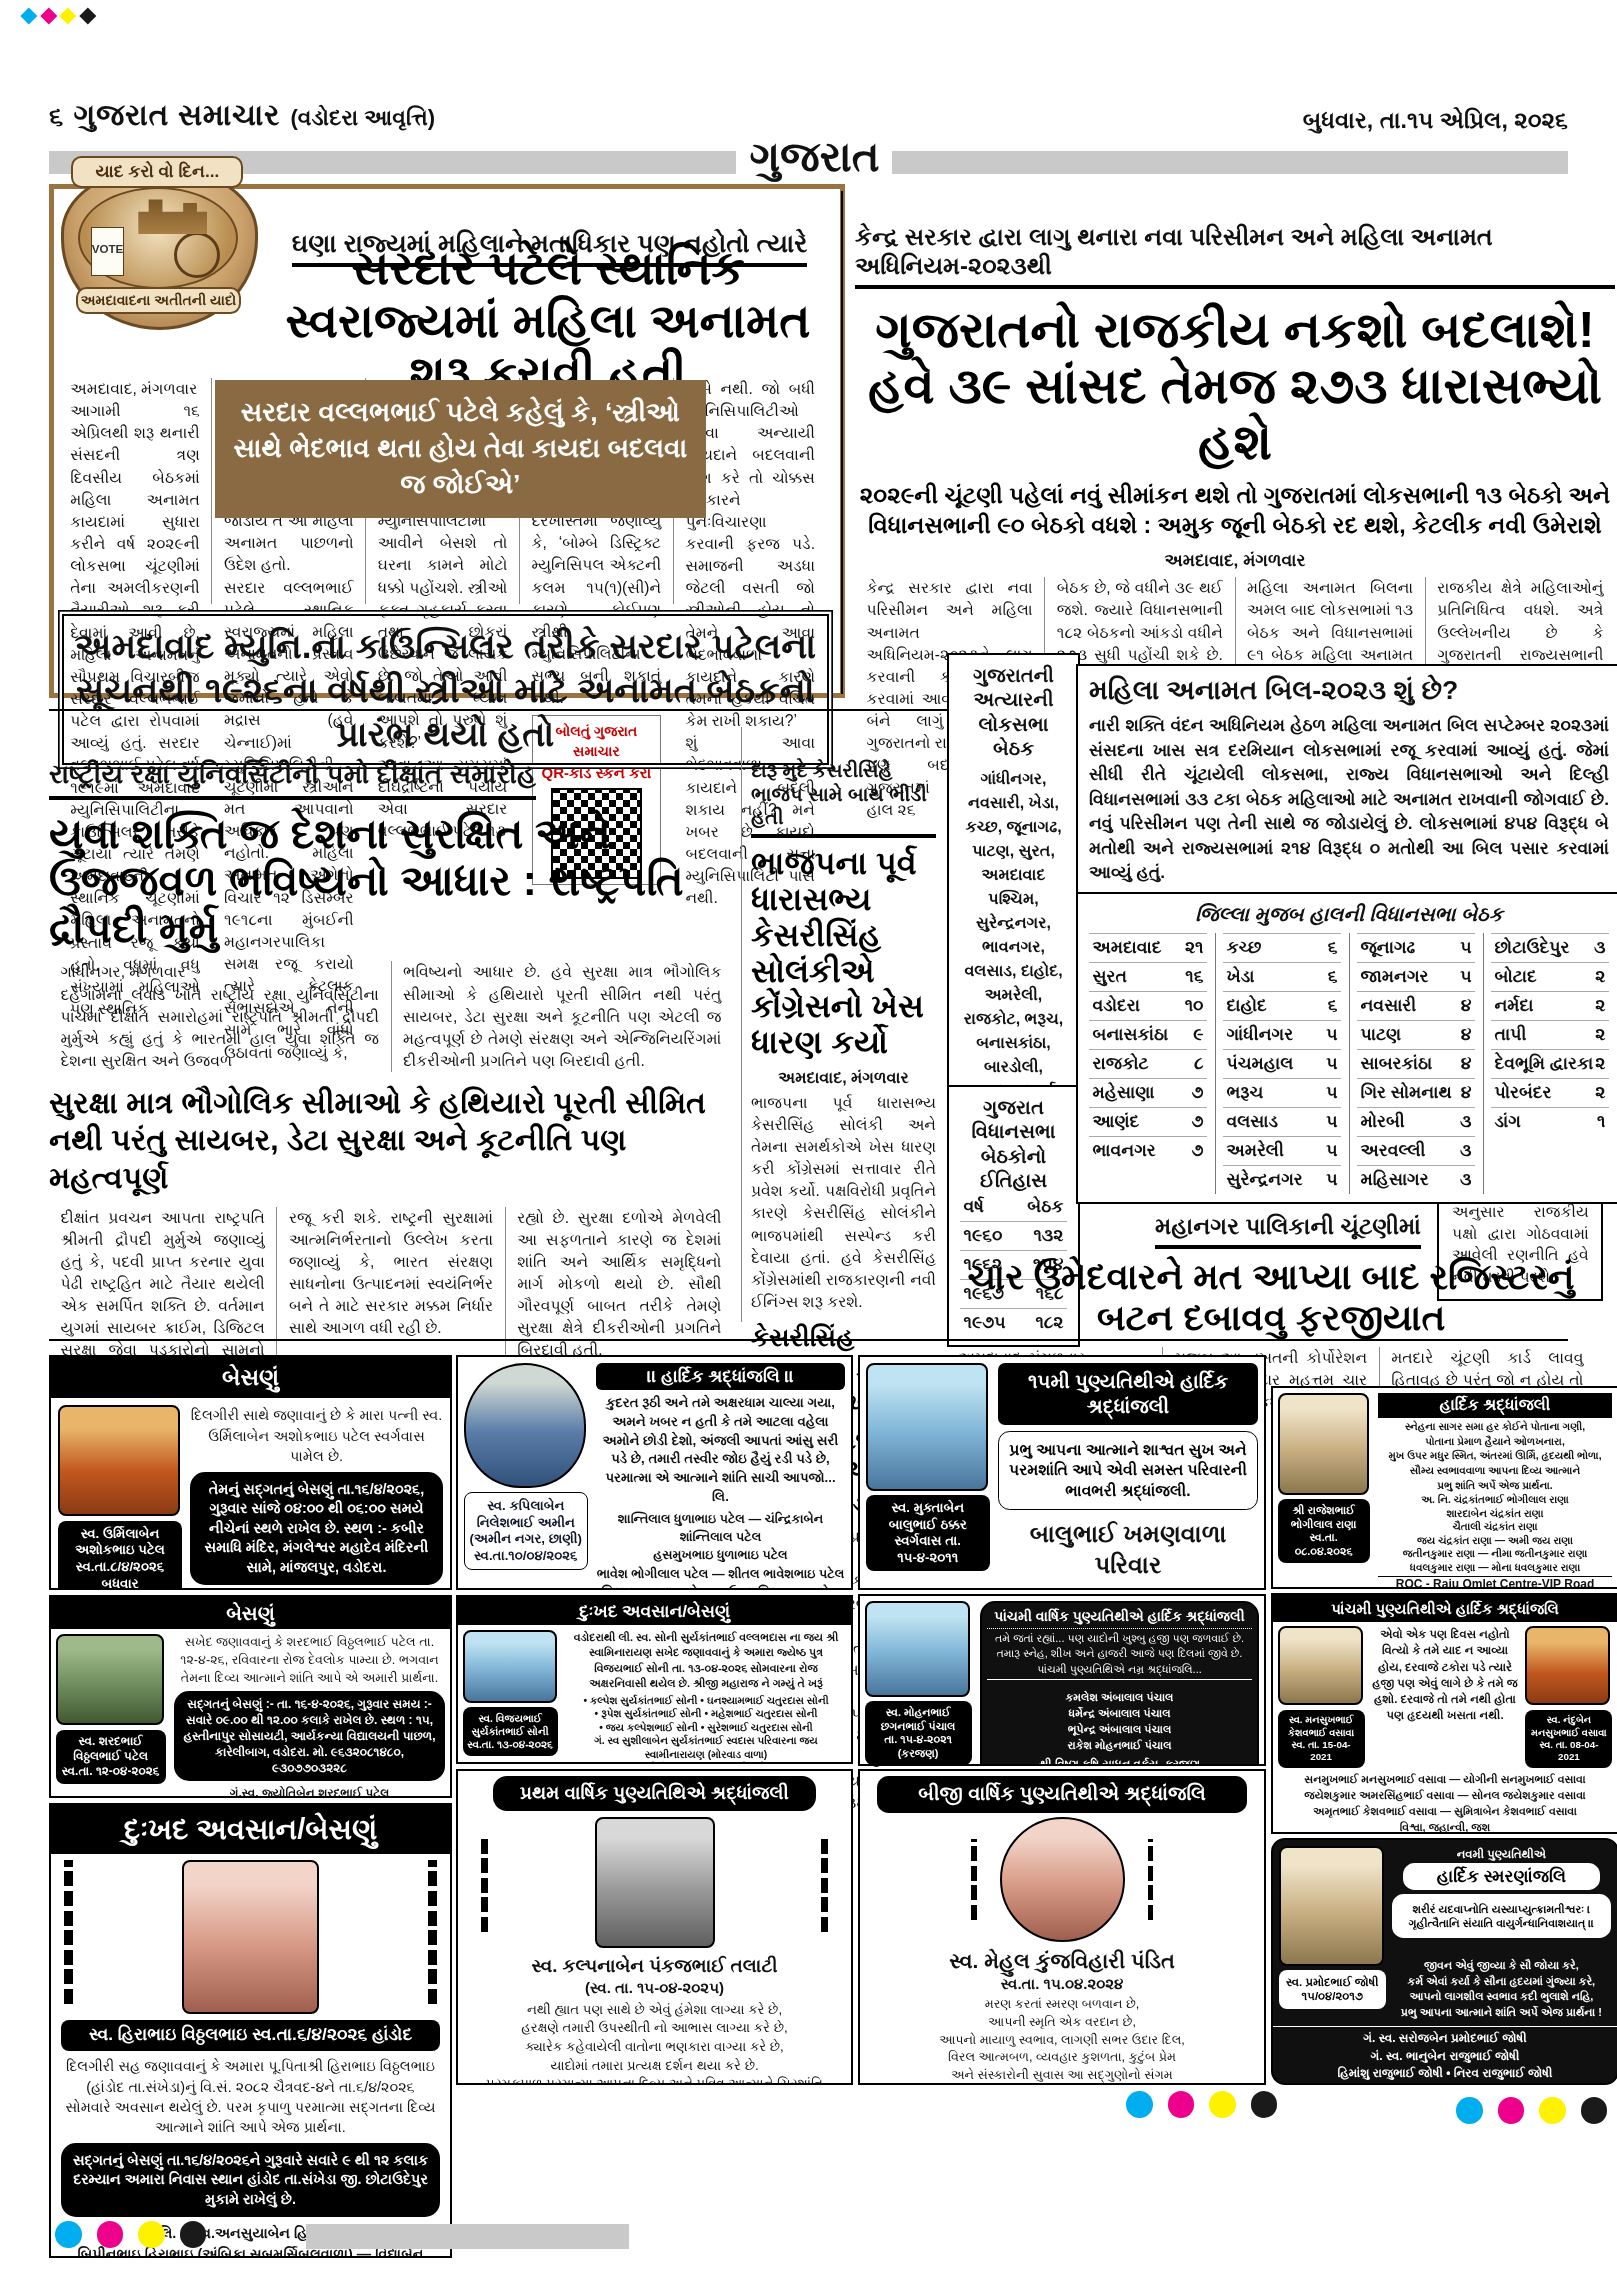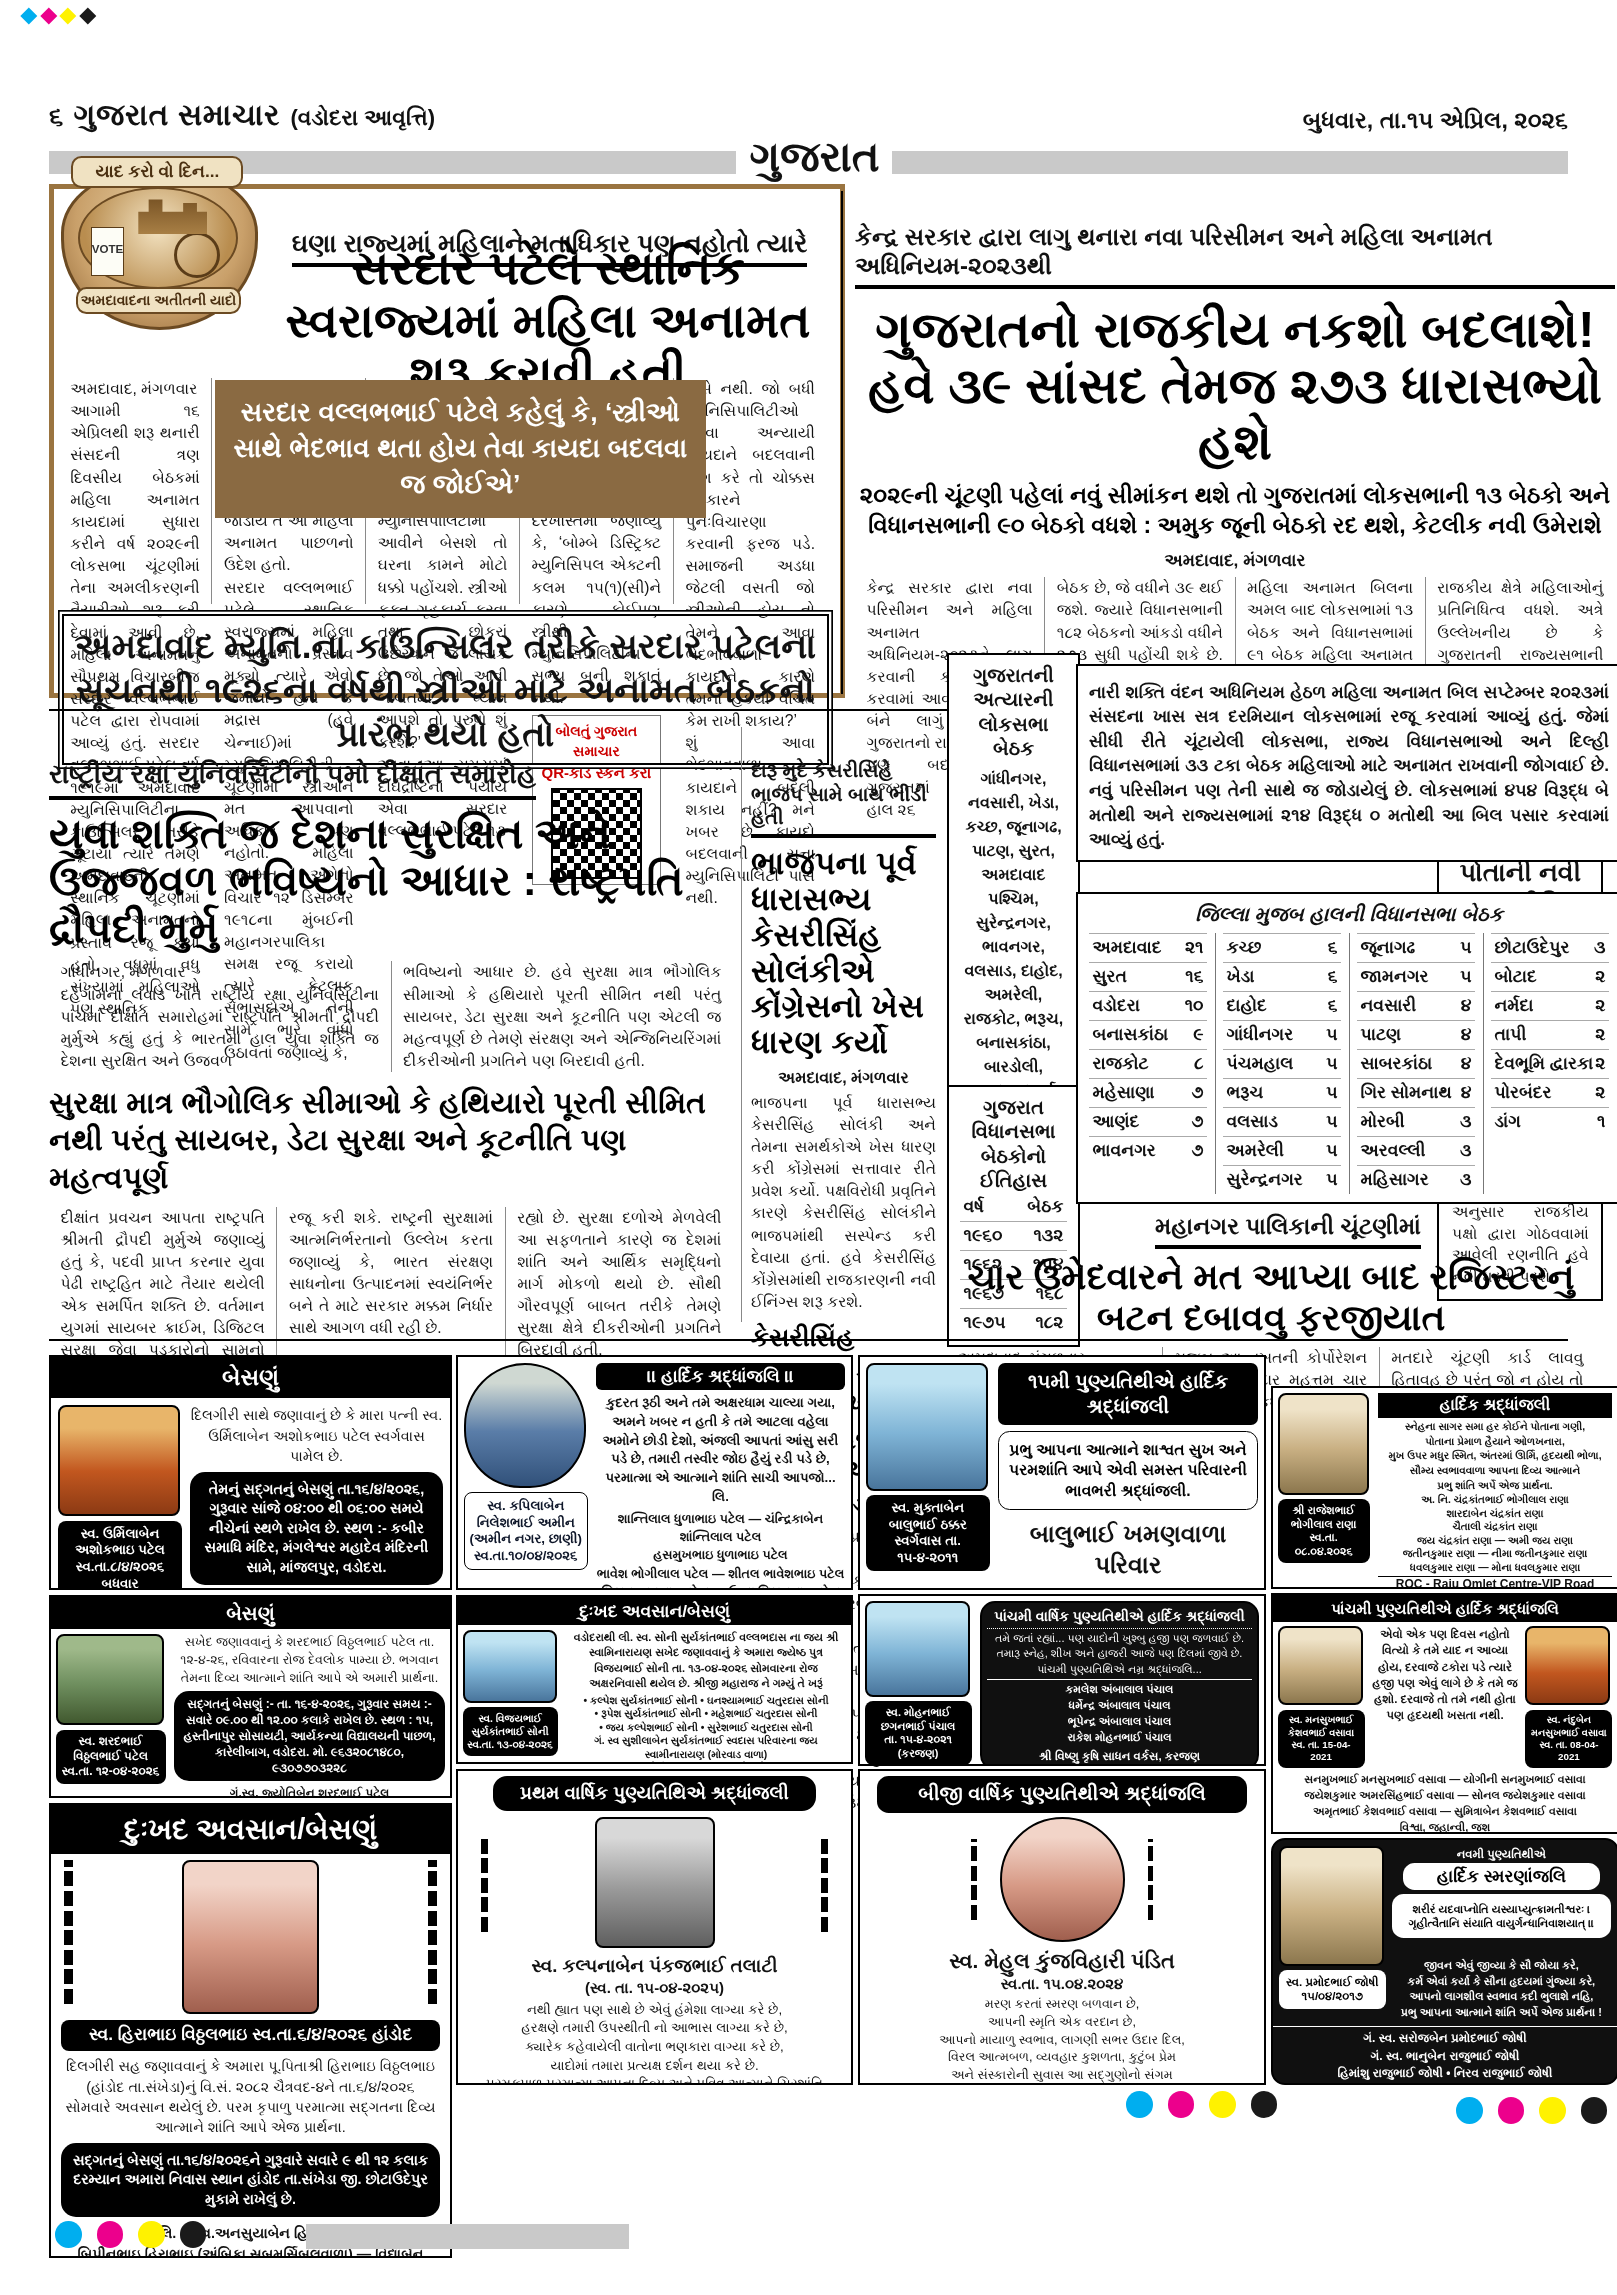--- a/index.html
+++ b/index.html
@@ -225,20 +225,21 @@
           <span>૧૬૮</span>
         </div>
         <div class="trow">
           <span>૧૯૭૫</span>
           <span>૧૮૨</span>
         </div>
       </div>
   </div>
 
   <div class="abs tbox" style="left:1076px;top:664px;width:520px;">
+    <div class="tbox-title" style="font-size:26.6px;text-align:left;">મહિલા અનામત બિલ-૨૦૨૩ શું છે?</div>
     <div style="font-size:17.3px;line-height:1.42;margin-top:5.8px;text-align:justify;font-weight:bold;">નારી શક્તિ વંદન અધિનિયમ હેઠળ મહિલા અનામત બિલ સપ્ટેમ્બર ૨૦૨૩માં સંસદના ખાસ સત્ર દરમિયાન લોકસભામાં રજૂ કરવામાં આવ્યું હતું. જેમાં સીધી રીતે ચૂંટાયેલી લોકસભા, રાજ્ય વિધાનસભાઓ અને દિલ્હી વિધાનસભામાં ૩૩ ટકા બેઠક મહિલાઓ માટે અનામત રાખવાની જોગવાઈ છે. નવું પરિસીમન પણ તેની સાથે જ જોડાયેલું છે. લોકસભામાં ૪૫૪ વિરૂદ્ધ બે મતોથી અને રાજ્યસભામાં ૨૧૪ વિરૂદ્ધ ૦ મતોથી આ બિલ પસાર કરવામાં આવ્યું હતું.</div>
   </div>
   <div class="abs tbox" style="left:1076px;top:892px;width:520px;">
     <div class="tbox-title" style="font-size:20px;font-style:italic;">જિલ્લા મુજબ હાલની વિધાનસભા બેઠક</div>
     <div style="display:flex;gap:8px;margin-top:5.8px;">
       <div style="flex:1;">
           <div class="trow">
             <span>અમદાવાદ</span>
             <span>૨૧</span>
           </div>
@@ -537,21 +538,21 @@
         <div class="cap pl" style="font-size:11px;">સ્વ. મોહનભાઈ
 છગનભાઈ પંચાલ
 તા. ૧૫-૪-૨૦૨૧
 (કરજણ)</div>
       </div>
       <div class="ad dark" style="position:static;flex:1;border:2.3px solid #000;padding:4.6px 5.8px;font-size:11.6px;">
         <div style="text-align:center;font-weight:bold;font-size:14px;border-bottom:1.2px dotted #fff;padding-bottom:2.3px;">પાંચમી વાર્ષિક પુણ્યતિથીએ હાર્દિક શ્રદ્ધાંજલી</div>
         <div class="ad-body pl" style="font-size:11px;margin-top:2.3px;">તમે જતાં રહ્યાં... પણ યાદોની ખુશ્બુ હજી પણ જળવાઈ છે.
 તમારૂ સ્નેહ, શીખ અને હાજરી આજે પણ દિલમાં જીવે છે.
 પાંચમી પુણ્યતિથિએ નમ્ર શ્રદ્ધાંજલિ...</div>
-        <div class="ad-names pl" style="font-size:11px;border-top:1.2px solid #fff;margin-top:2.3px;padding-top:2px;">કમલેશ અંબાલાલ પંચાલ
+        <div class="ad-names pl" style="font-size:11px;border-top:1.2px solid #fff;margin-top:2.3px;padding-top:10px;">કમલેશ અંબાલાલ પંચાલ
 ધર્મેન્દ્ર અંબાલાલ પંચાલ
 ભૂપેન્દ્ર અંબાલાલ પંચાલ
 રાકેશ મોહનભાઈ પંચાલ</div>
         <div style="text-align:center;font-weight:bold;font-size:11.6px;margin-top:2.3px;">શ્રી વિષ્ણુ કૃષિ સાધન વર્કસ, કરજણ</div>
       </div>
     </div>
   </div>
 
   <div class="ad" style="left:858px;top:1769px;width:404px;height:312px;">
     <div class="ad-hdr" style="border-radius:11.6px;margin:4.6px 17.3px 0;font-size:19.6px;">બીજી વાર્ષિક પુણ્યતિથીએ શ્રદ્ધાંજલિ</div>

